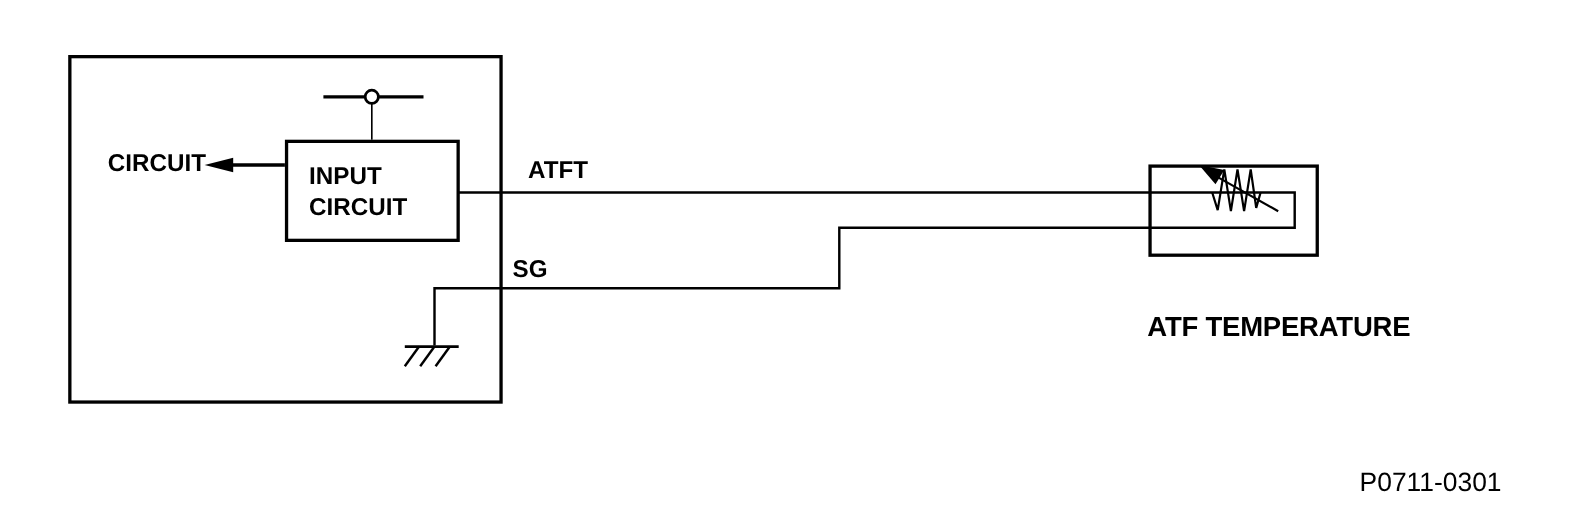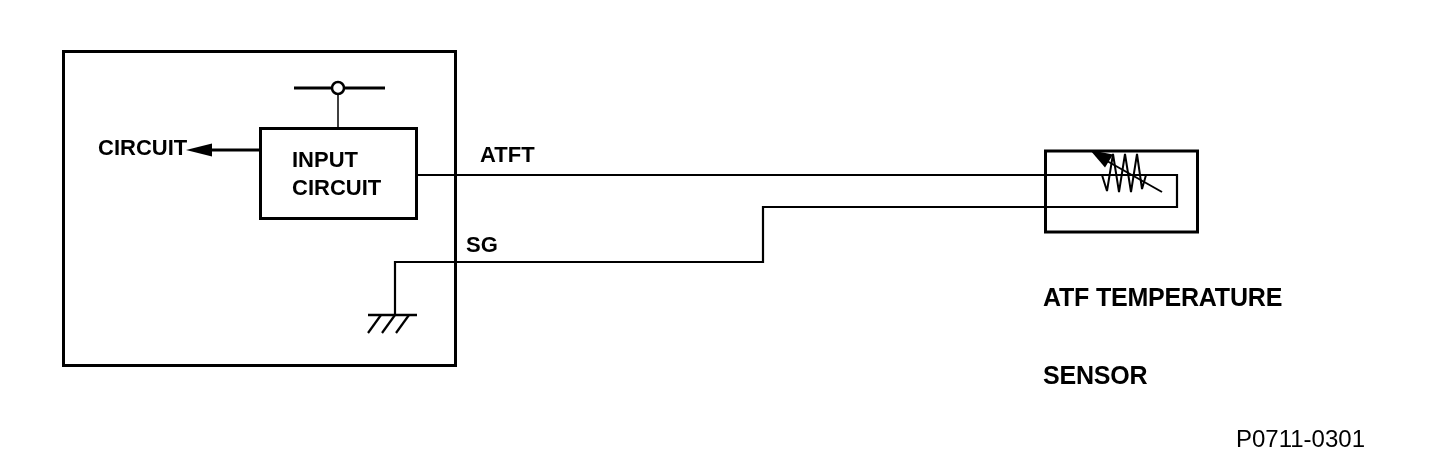--- a/index.html
+++ b/index.html
@@ -36,21 +36,21 @@
     left: 259px;
     top: 127px;
     width: 159px;
     height: 93px;
     border: 3px solid #000;
     box-sizing: border-box;
     display: flex;
     align-items: center;
   }
   #input-circuit-text {
-    padding-left: 30px;
+    padding-left: 19px;
     font-weight: bold;
     font-size: 22px;
     line-height: 28px;
     text-align: left;
   }
   #pcm-label {
     left: 62px;
     top: 372px;
     width: 395px;
     text-align: center;
@@ -119,18 +119,17 @@
     </div>
   </div>
 
   <div class="lbl" id="atft-label">ATFT</div>
 
   <div class="lbl" id="sg-label">SG</div>
 
 
   <div class="lbl" id="sensor-label">
     <div>ATF TEMPERATURE</div>
-    <div>SENSOR</div>
   </div>
 
   <div class="lbl" id="figure-code">P0711-0301</div>
 
 </div>
 
 </body></html>

